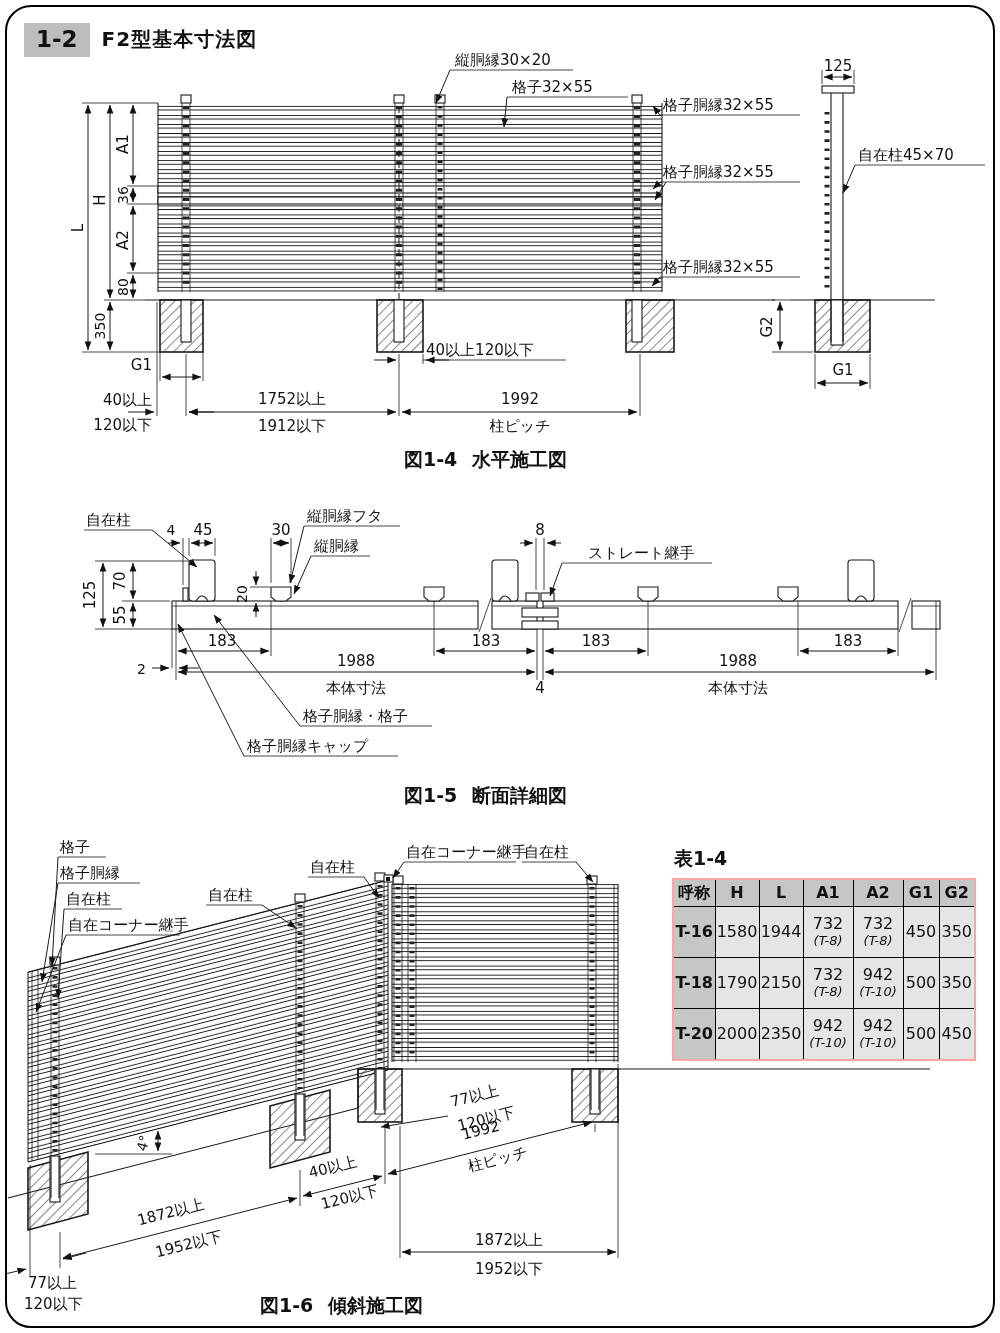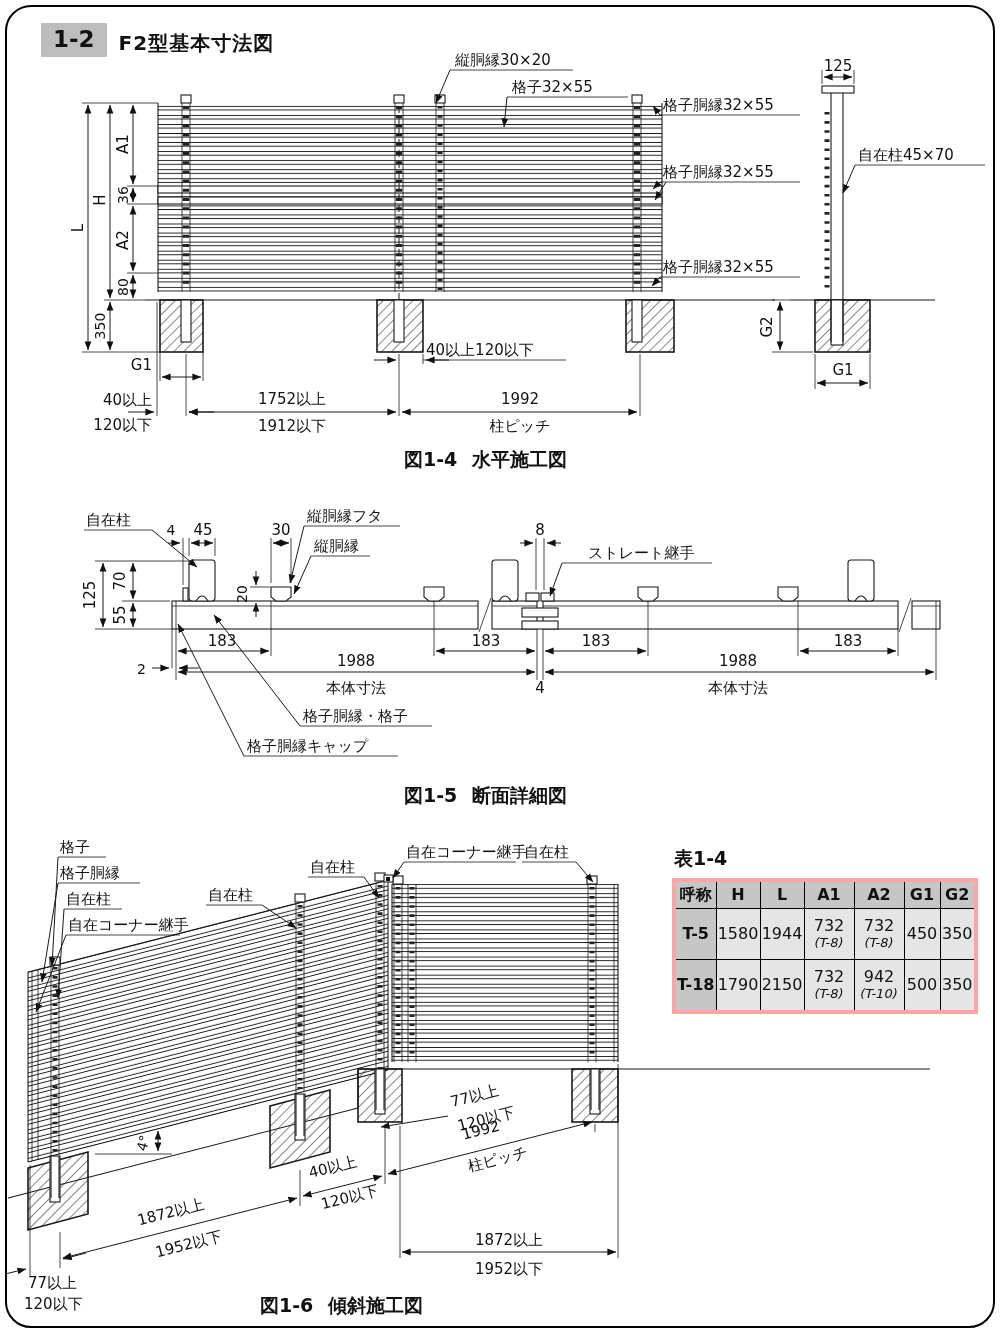--- a/index.html
+++ b/index.html
@@ -1,27 +1,27 @@
 <!DOCTYPE html>
 <html><head>
 <meta charset="utf-8">
 <style>
   html,body{margin:0;padding:0;background:#e8e8e8;}
   #page{position:relative;width:1000px;height:1333px;background:#fff;overflow:hidden;
         font-family:"DejaVu Sans","Liberation Sans",sans-serif;color:#111;}
   #frame{position:absolute;left:5px;top:5px;right:5px;bottom:5px;border:2.5px solid #000;border-radius:26px;pointer-events:none;}
   #drawing{position:absolute;left:0;top:0;}
   
-  #hdr{position:absolute;left:24px;top:23px;display:flex;align-items:flex-end;gap:12px;margin-left:17px;}
+  #hdr{position:absolute;left:24px;top:23px;display:flex;align-items:center;gap:12px;}
   #hdr .badge{background:#bdbdbd;color:#111;font-size:23px;font-weight:bold;padding:3px 12px;line-height:1.2;}
   #hdr .ttl{font-size:20px;font-weight:bold;letter-spacing:1px;}
   
   #tbl14{position:absolute;left:672px;top:846px;width:296px;}
   #tbl14 .tttl{font-size:19px;font-weight:bold;margin:0 0 6px 2px;}
-  table.dim{border-collapse:collapse;width:296px;table-layout:fixed;border:4px solid #fca5a5;}
+  table.dim{border-collapse:collapse;width:296px;table-layout:fixed;border:2px solid #fca5a5;}
   table.dim th,table.dim td{border:1.5px solid #000;text-align:center;vertical-align:middle;
       font-size:16px;padding:0;line-height:1.15;}
   table.dim th{background:#c6c6c6;font-weight:bold;height:26px;}
   table.dim td{height:50px;background:#e5e5e5;}
   table.dim td.rh{background:#c6c6c6;font-weight:bold;}
   table.dim .sub{font-size:13px;font-style:italic;}
   svg text{font-family:"DejaVu Sans","Liberation Sans",sans-serif;font-size:15px;fill:#111;}
   svg .s14{font-size:14px;} svg .cap{font-size:19px;font-weight:bold;}
   svg .mid{text-anchor:middle;} svg .end{text-anchor:end;}
   svg .ln{stroke:#1a1a1a;stroke-width:1.1;fill:none;}
@@ -488,21 +488,21 @@
           <tr>
       <th>呼称</th>
       <th>H</th>
       <th>L</th>
       <th>A1</th>
       <th>A2</th>
       <th>G1</th>
       <th>G2</th>
     </tr>
     <tr>
-      <td class="rh">T-5</td>
+      <td class="rh">T-16</td>
       <td>1580</td>
       <td>1944</td>
       <td>
               <div>732</div>
               <div class="sub">(T-8)</div>
             </td>
       <td>
               <div>732</div>
               <div class="sub">(T-8)</div>
             </td>
@@ -517,18 +517,33 @@
               <div>732</div>
               <div class="sub">(T-8)</div>
             </td>
       <td>
               <div>942</div>
               <div class="sub">(T-10)</div>
             </td>
       <td>500</td>
       <td>350</td>
     </tr>
+    <tr>
+      <td class="rh">T-20</td>
+      <td>2000</td>
+      <td>2350</td>
+      <td>
+              <div>942</div>
+              <div class="sub">(T-10)</div>
+            </td>
+      <td>
+              <div>942</div>
+              <div class="sub">(T-10)</div>
+            </td>
+      <td>500</td>
+      <td>450</td>
+    </tr>
   </tbody>
       </table>
 </div>
 
 <div id="frame"></div>
 </div>
 
 </body></html>

